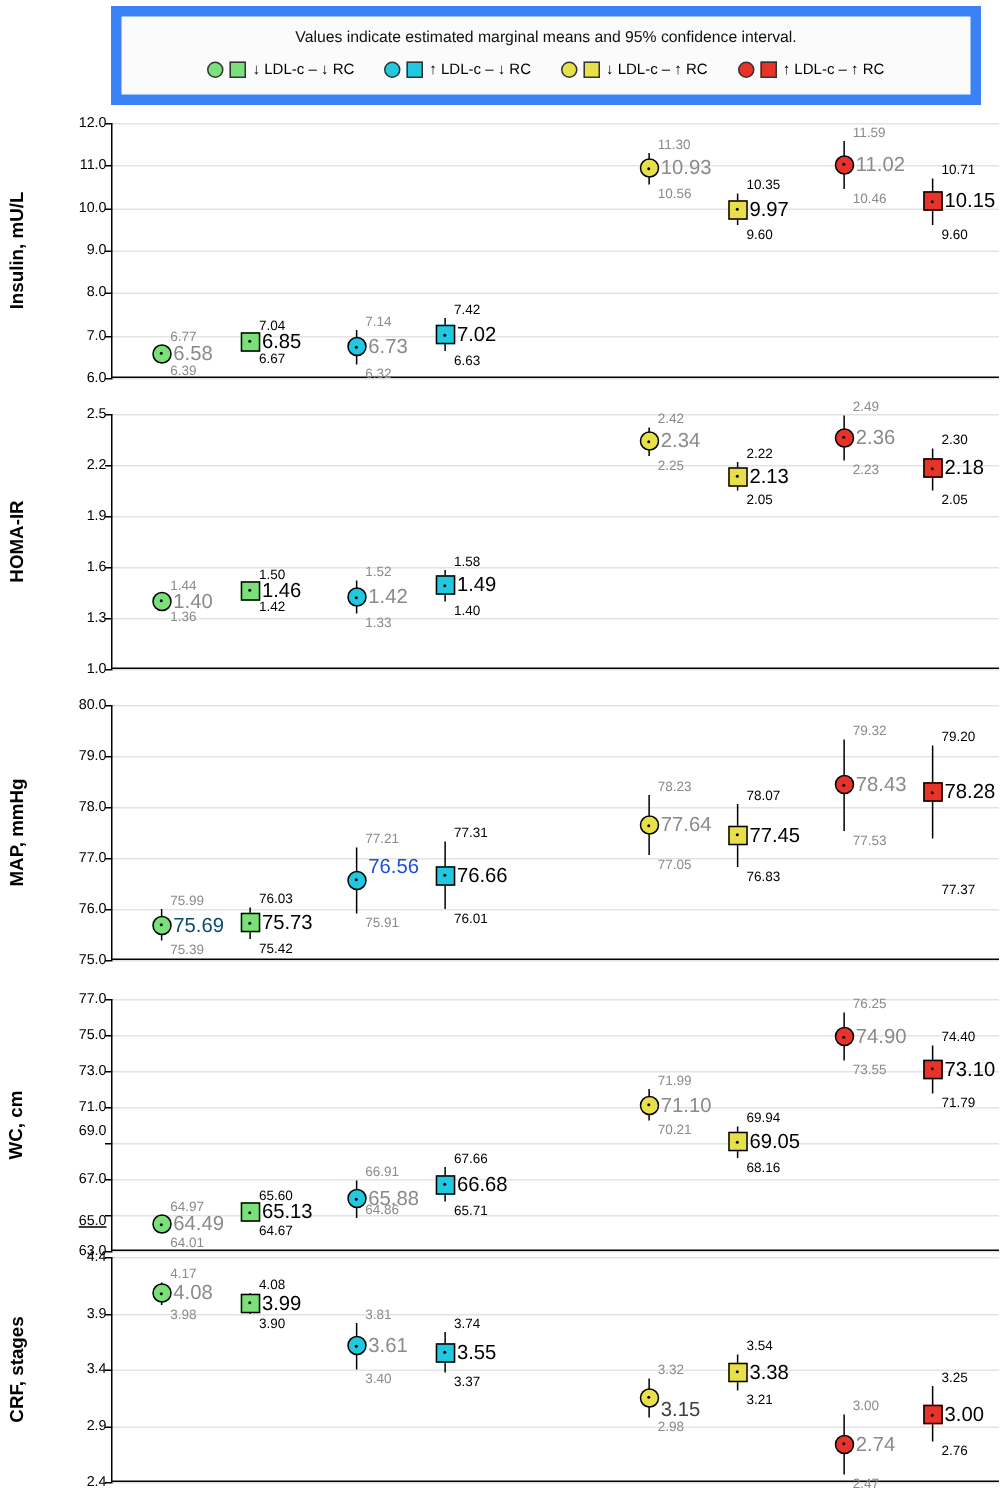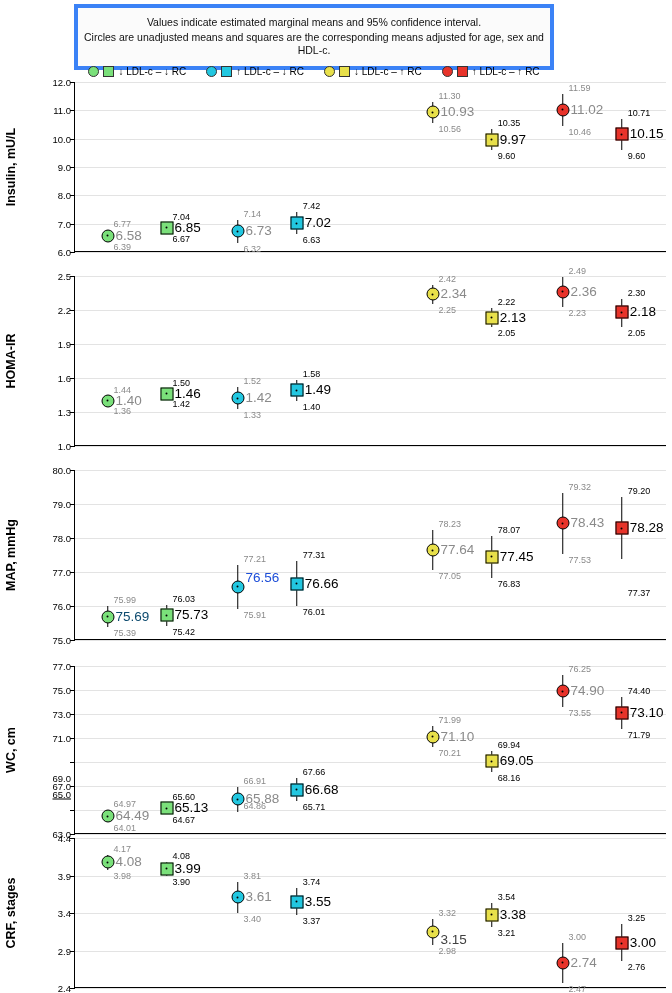--- a/index.html
+++ b/index.html
@@ -7,22 +7,22 @@
     width:672px;height:993px;
     background:#ffffff;
     font-family:"Liberation Sans", sans-serif;
     color:#000;
     overflow:hidden;
   }
   .page{position:relative;width:672px;height:993px;}
 
   
   .legend-box{
-    position:absolute;left:74px;top:4px;width:480px;height:66px;
-    border:4px solid #3b82f6;background:#fbfbfb;
+    position:absolute;left:74px;top:4px;width:580px;height:66px;
+    border:7px solid #3b82f6;background:#fbfbfb;
     box-sizing:border-box;
   }
   .legend-line{
     text-align:center;font-size:10.5px;color:#111;line-height:13px;
   }
   .legend-line.l1{margin-top:8px;}
   .legend-line.l2{margin-top:2px;}
   .legend-items{
     display:flex;justify-content:center;align-items:center;gap:20px;margin-top:9px;
   }
@@ -64,21 +64,20 @@
   .lblsml{position:absolute;font-size:9px;color:#8a8a8a;white-space:nowrap;}
   .lblsml.dark{color:#000;}
 </style>
 </head>
 <body>
 
 <div class="page">
 
   <div class="legend-box">
     <div class="legend-line l1">Values indicate estimated marginal means and 95% confidence interval.</div>
-    <div class="legend-line l2">Circles are unadjusted means and squares are the corresponding means adjusted for age, sex and HDL-c.</div>
     <div class="legend-items" id="legend-items">
         <div class="legend-item">
           <span class="lg-circle" style="background: rgb(122, 224, 122);"></span>
           <span class="lg-square" style="background: rgb(122, 224, 122);"></span>
           <span class="lg-text">↓ LDL-c – ↓ RC</span>
         </div>
         <div class="legend-item">
           <span class="lg-circle" style="background: rgb(34, 199, 224);"></span>
           <span class="lg-square" style="background: rgb(34, 199, 224);"></span>
           <span class="lg-text">↑ LDL-c – ↓ RC</span>
@@ -346,27 +345,27 @@
       <div class="panel" style="top: 666px; height: 188px;">
         <div class="ylabel" style="height: 168px; display: flex; align-items: center; justify-content: center;">
           <span>WC, cm</span>
         </div>
         <div class="plot" style="height: 168px;">
           <div class="gridline" style="top: 168px;"></div>
           <div class="ytickmark" style="top: 168px;"></div>
           <div class="ytick" style="top: 168px;">63.0</div>
           <div class="gridline" style="top: 144px;"></div>
           <div class="ytickmark" style="top: 144px;"></div>
-          <div class="ytick" style="top: 128px; text-decoration: underline;">65.0</div>
+          <div class="ytick" style="top: 148px; text-decoration: underline;">65.0</div>
           <div class="gridline" style="top: 120px;"></div>
           <div class="ytickmark" style="top: 120px;"></div>
           <div class="ytick" style="top: 120px;">67.0</div>
           <div class="gridline" style="top: 96px;"></div>
           <div class="ytickmark" style="top: 96px;"></div>
-          <div class="ytick" style="top: 112px;">69.0</div>
+          <div class="ytick" style="top: 88px;">69.0</div>
           <div class="gridline" style="top: 72px;"></div>
           <div class="ytickmark" style="top: 72px;"></div>
           <div class="ytick" style="top: 72px;">71.0</div>
           <div class="gridline" style="top: 48px;"></div>
           <div class="ytickmark" style="top: 48px;"></div>
           <div class="ytick" style="top: 48px;">73.0</div>
           <div class="gridline" style="top: 24px;"></div>
           <div class="ytickmark" style="top: 24px;"></div>
           <div class="ytick" style="top: 24px;">75.0</div>
           <div class="gridline" style="top: 0px;"></div>

